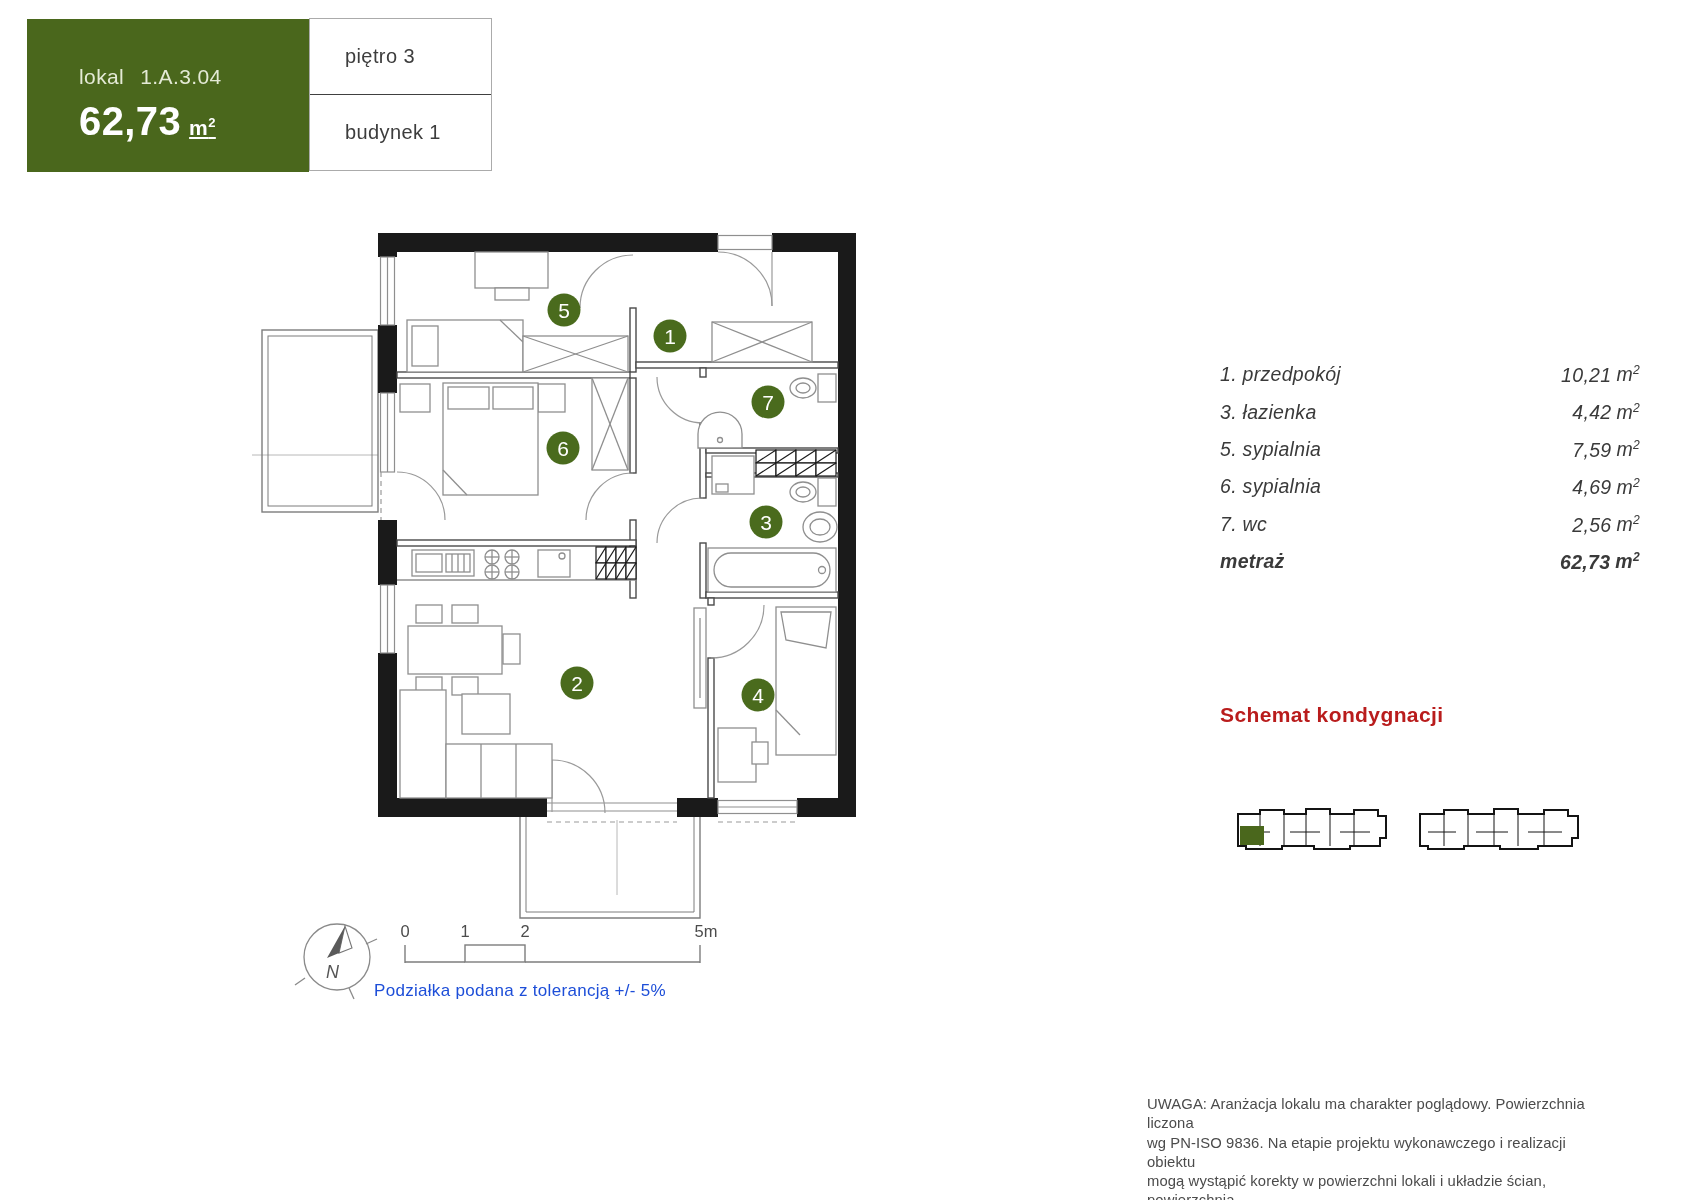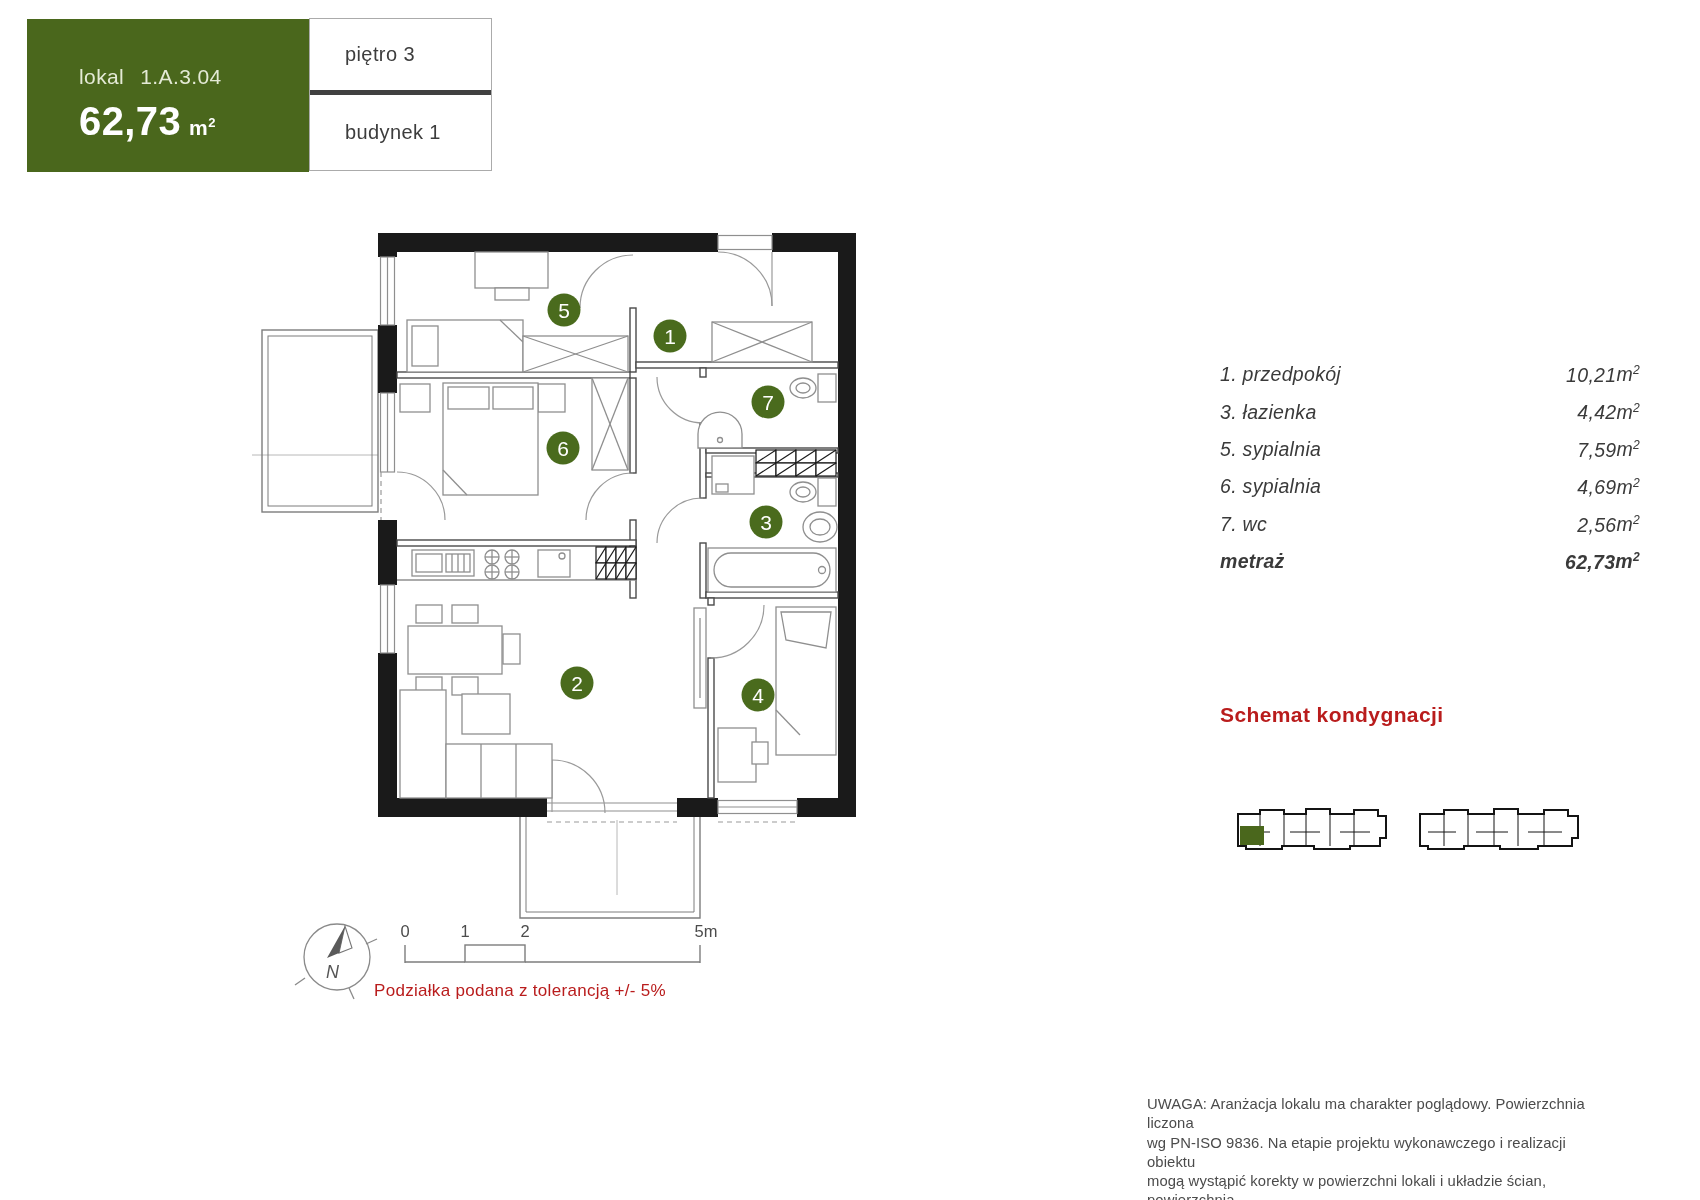--- a/index.html
+++ b/index.html
@@ -13,51 +13,51 @@
   
   .unit-card{
     left:27px;top:19px;width:282px;height:153px;
     background:#4a671c;color:#fff;box-sizing:border-box;
     padding:46px 0 0 52px;letter-spacing:.4px;
   }
   .unit-card .line1{font-size:21px;color:#e4ead6;}
   .unit-card .line1 .id{margin-left:16px;}
   .unit-card .line2{margin-top:10px;}
   .unit-card .big{font-size:40px;font-weight:bold;}
-  .unit-card .hm{font-size:21px;font-weight:bold;margin-left:8px;}
+  .unit-card .hm{font-size:21px;font-weight:bold;margin-left:8px;text-decoration:underline;}
   sup{font-size:.62em;}
   .info-box{
     left:309px;top:18px;width:183px;height:153px;
     border:1px solid #ababab;box-sizing:border-box;background:#fff;
   }
   .info-cell{
     height:50%;display:flex;align-items:center;box-sizing:border-box;
     padding-left:35px;font-size:20px;color:#3d3d3d;letter-spacing:.4px;
   }
-  .info-cell.first{border-bottom:5px solid #404040;}
+  .info-cell.first{border-bottom:1px solid #404040;}
   
   .room-list{left:1220px;top:356px;width:420px;font-style:italic;}
   .room-row{
     display:flex;justify-content:space-between;align-items:center;
     height:37.4px;font-size:19.5px;color:#3a3a3a;letter-spacing:.3px;
   }
   .room-row .val{white-space:nowrap;}
-  .room-row .unit-sp{}
+  .room-row .unit-sp{margin-left:5px;}
   .room-row.total{font-weight:bold;}
   .schemat-title{
     left:1220px;top:703px;font-size:21px;font-weight:bold;
     color:#b91c1c;letter-spacing:.4px;
   }
   
   .disclaimer{
     left:1147px;top:1095px;width:470px;font-size:14.8px;line-height:19.3px;
     color:#4b4b4b;letter-spacing:.1px;
   }
   
-  .scale-note{left:374px;top:981px;font-size:17px;color:#b91c1c;letter-spacing:.3px;}
+  .scale-note{left:374px;top:981px;font-size:17px;color:#1d4ed8;letter-spacing:.3px;}
   svg text{font-family:"Liberation Sans","DejaVu Sans",sans-serif;}
 </style>
 </head>
 <body>
 
 <div class="abs unit-card">
   <div class="line1">
     <span>lokal</span><span class="id">1.A.3.04</span>
   </div>
   <div class="line2">

